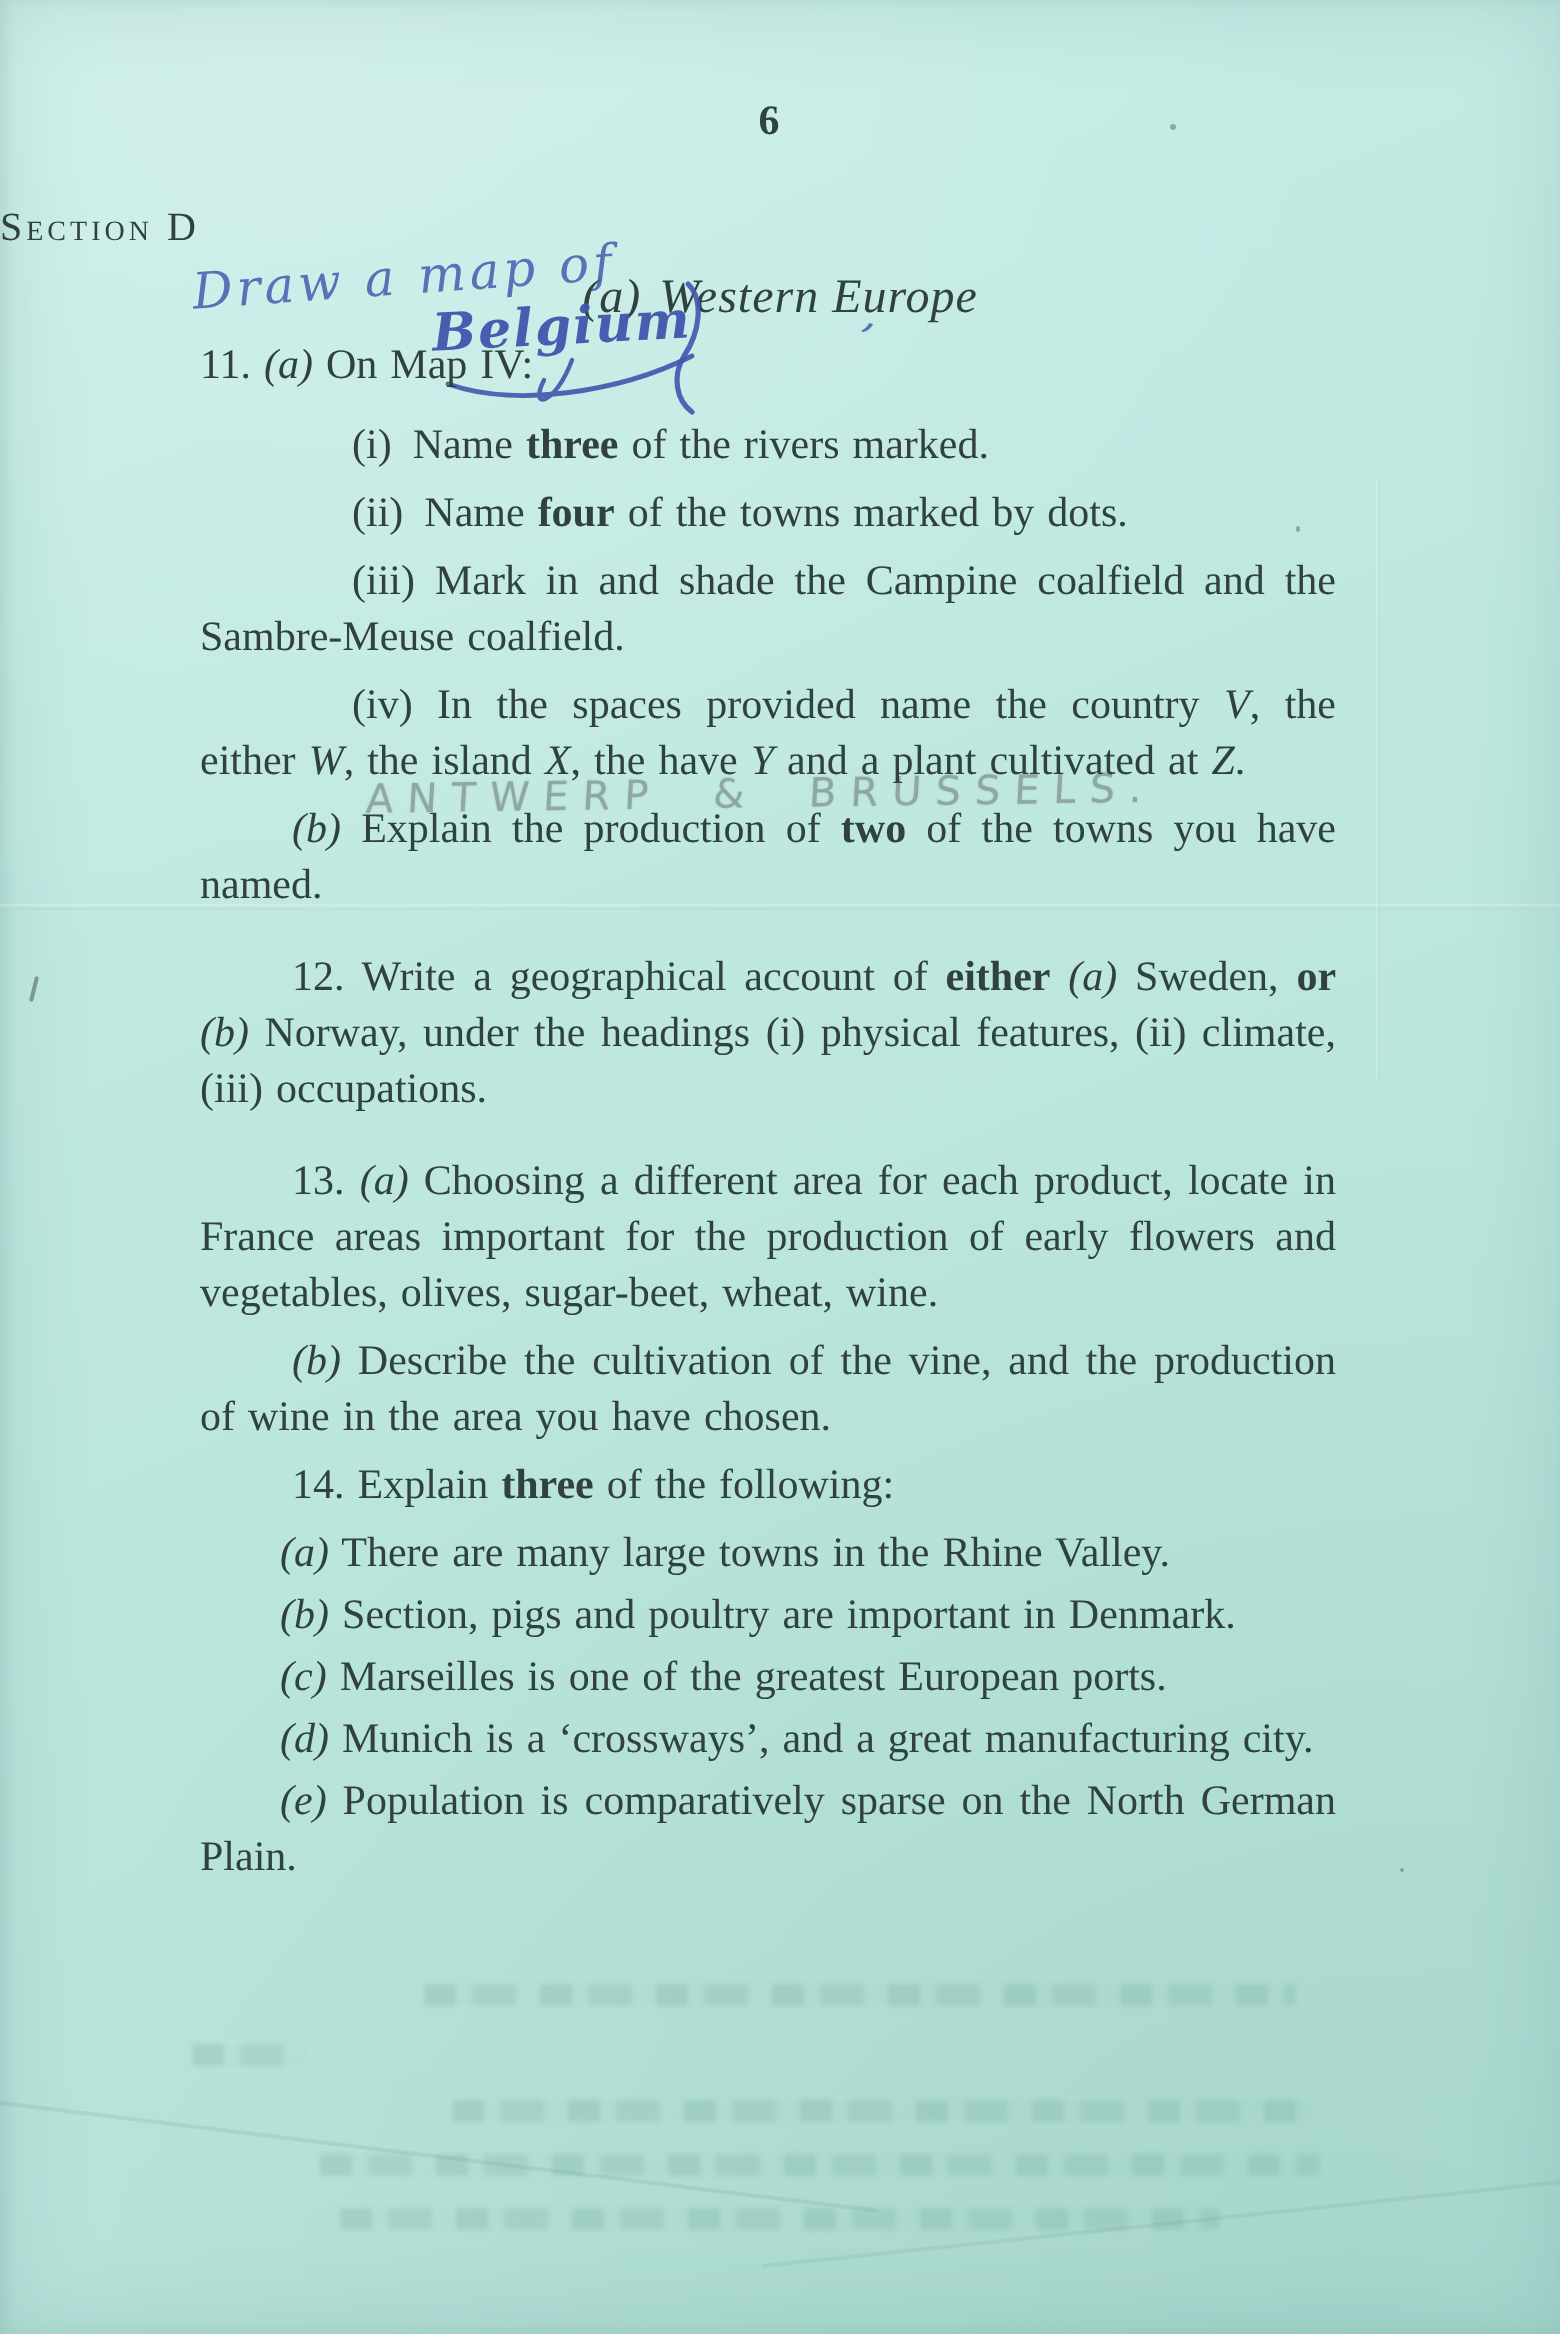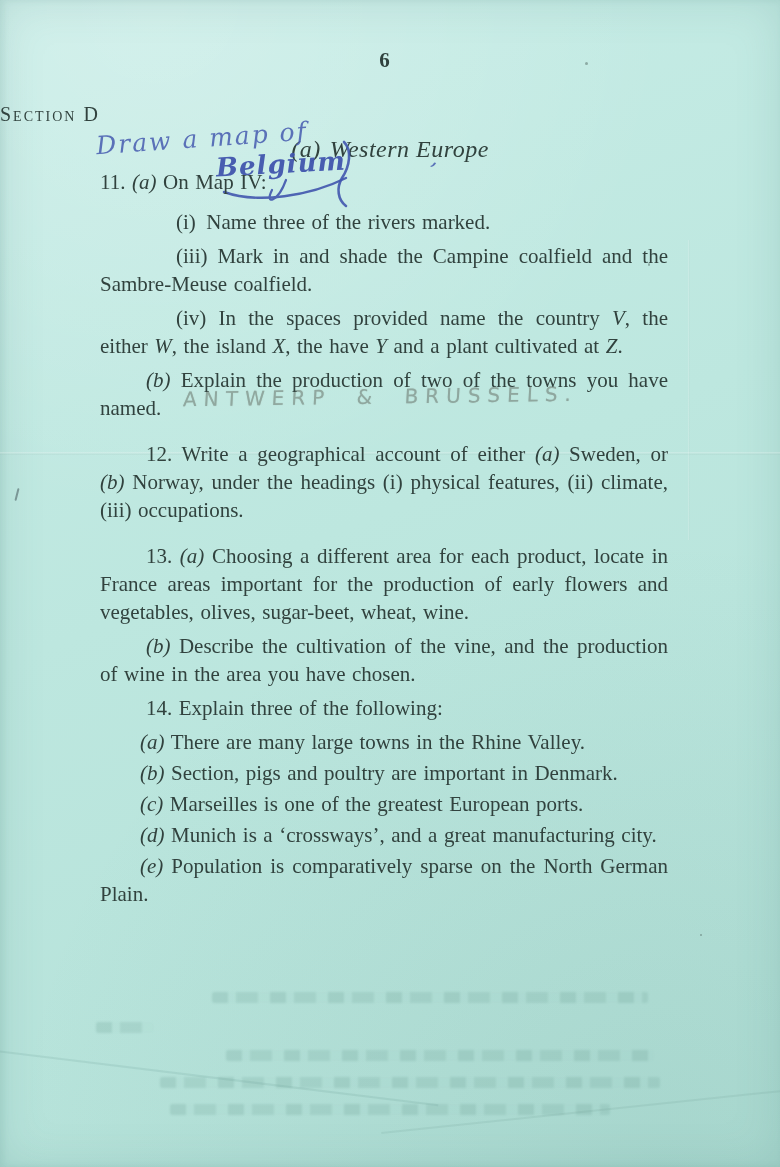--- a/index.html
+++ b/index.html
@@ -27,21 +27,21 @@
   
   .col{position:absolute; left:100px; top:168px; width:568px;
     font-size:21px; line-height:28px; word-spacing:0.06em;}
   .col p{margin:0 0 6px; text-align:justify;}
   .col p.noind{text-indent:0; text-align:left; margin-bottom:12px;}
   .col p.ind{text-indent:46px;}
   .col p.ind-r{text-indent:76px;}
   .col p.ind-s{text-indent:40px; margin-bottom:3px;}
   .col p.gap{margin-top:18px;}
   .col p.gap-s{margin-top:4px;}
-  .b{font-weight:400;}
+  .b{font-weight:700;}
   .i{font-style:italic;}
   
   .ink{position:absolute; color:var(--pen); font-family:"DejaVu Serif",serif;
     font-style:italic; white-space:nowrap;}
   .note{left:96px; top:124px; font-size:25px; letter-spacing:2px;
     transform:rotate(-4deg); opacity:0.82;}
   .country{left:216px; top:149px; font-size:26px; letter-spacing:1px;
     transform:rotate(-3deg); opacity:0.95; font-weight:600;}
   .flourish{position:absolute; overflow:visible;}
   .flourish path{fill:none; stroke:var(--pen); stroke-linecap:round;}
@@ -111,20 +111,21 @@
     <path d="M2 20 C 36 32, 88 24, 124 6" stroke-width="2.4"></path>
     <path d="M64 8 C 56 30, 42 34, 50 18" stroke-width="2.2"></path>
   </svg>
   <div class="ink tick flourish-tick" style="position: absolute; left: 428px; top: 158px;">’</div>
 
   <div class="pencil">ANTWERP &amp; BRUSSELS.</div>
 
   <div class="col">
     <p class="noind"><span>11. </span><span class="i">(a)</span><span> On Map IV:</span></p>
     <p class="ind-r"><span>(i) Name </span><span class="b">three</span><span> of the rivers marked.</span></p>
+    <p class="ind-r"><span>(ii) Name </span><span class="b">four</span><span> of the towns marked by dots.</span></p>
     <p class="ind-r"><span>(iii) Mark in and shade the Campine coalfield and the Sambre-Meuse coalfield.</span></p>
     <p class="ind-r"><span>(iv) In the spaces provided name the country </span><span class="i">V</span><span>, the either </span><span class="i">W</span><span>, the island </span><span class="i">X</span><span>, the have </span><span class="i">Y</span><span> and a plant cultivated at </span><span class="i">Z</span><span>.</span></p>
     <p class="ind"><span class="i">(b)</span><span> Explain the production of </span><span class="b">two</span><span> of the towns you have named.</span></p>
     <p class="ind gap"><span>12. Write a geographical account of </span><span class="b">either</span><span> </span><span class="i">(a)</span><span> Sweden, </span><span class="b">or</span><span> </span><span class="i">(b)</span><span> Norway, under the headings (i) physical features, (ii) climate, (iii) occupations.</span></p>
     <p class="ind gap"><span>13. </span><span class="i">(a)</span><span> Choosing a different area for each product, locate in France areas important for the production of early flowers and vegetables, olives, sugar-beet, wheat, wine.</span></p>
     <p class="ind"><span class="i">(b)</span><span> Describe the cultivation of the vine, and the production of wine in the area you have chosen.</span></p>
     <p class="ind gap-s"><span>14. Explain </span><span class="b">three</span><span> of the following:</span></p>
     <p class="ind-s"><span class="i">(a)</span><span> There are many large towns in the Rhine Valley.</span></p>
     <p class="ind-s"><span class="i">(b)</span><span> Section, pigs and poultry are important in Denmark.</span></p>
     <p class="ind-s"><span class="i">(c)</span><span> Marseilles is one of the greatest European ports.</span></p>

